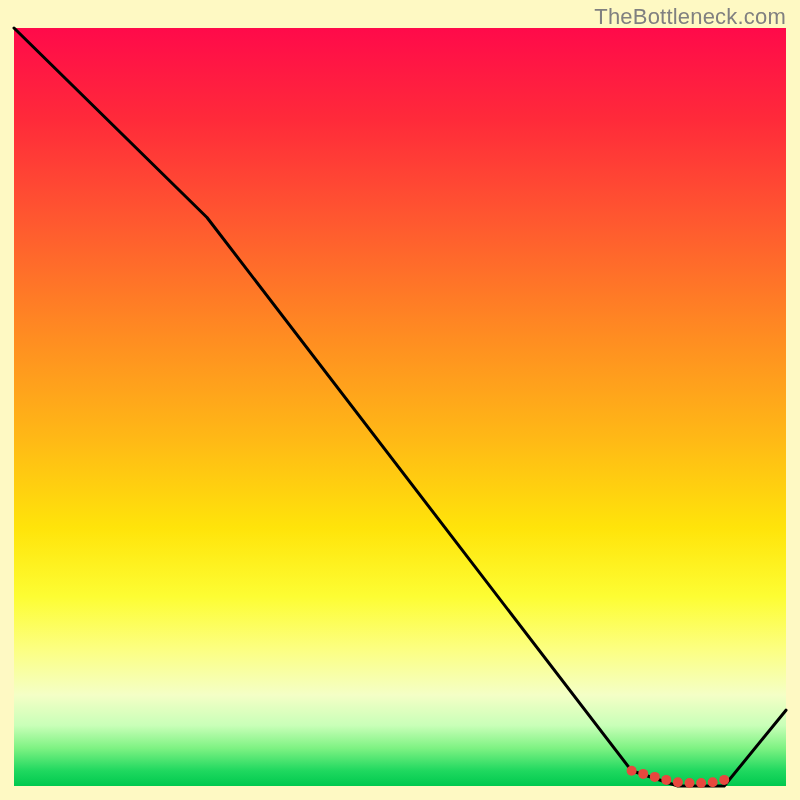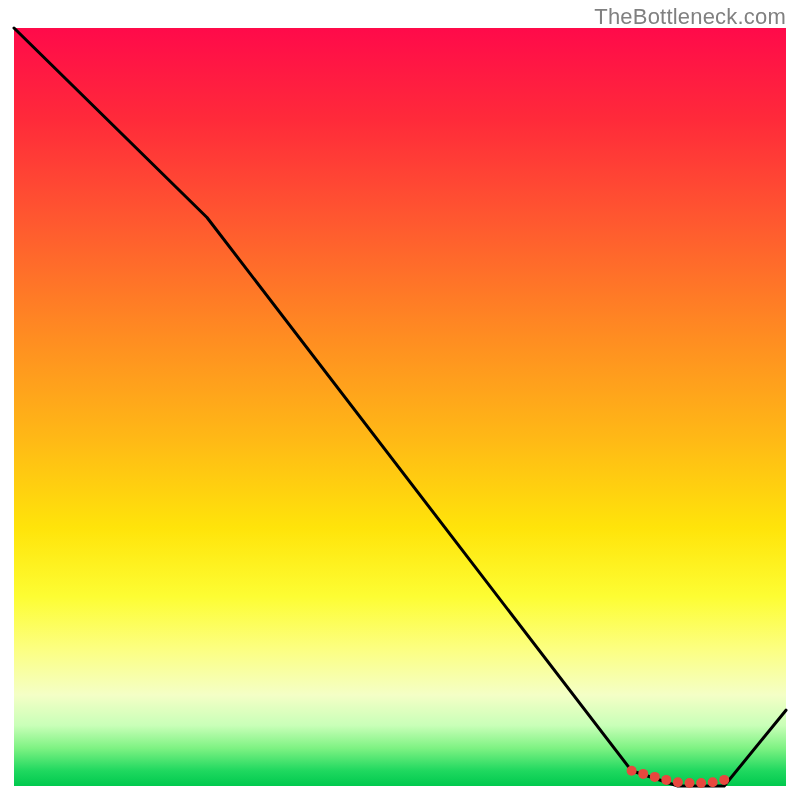--- a/index.html
+++ b/index.html
@@ -3,21 +3,21 @@
 <meta charset="utf-8">
 <style>
   * { margin: 0; padding: 0; box-sizing: border-box; }
   html, body { width: 800px; height: 800px; overflow: hidden; }
   body { font-family: Arial, Helvetica, sans-serif; background: #000; }
 
   .stage {
     position: relative;
     width: 800px;
     height: 800px;
-    background: #ffffff;
+    background: #fef9c3;
   }
 
   .plot {
     position: absolute;
     left: 14px;
     top: 28px;
     width: 772px;
     height: 758px;
     
     background: linear-gradient(

